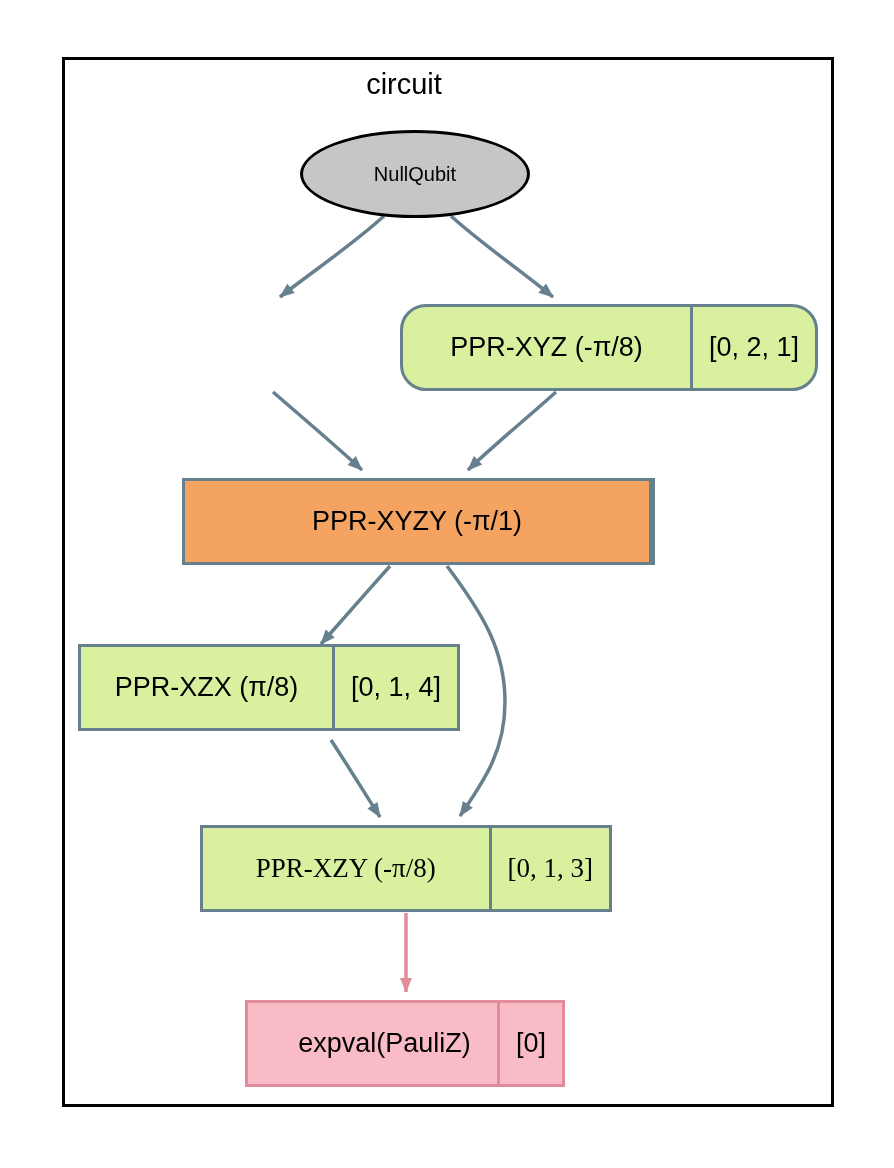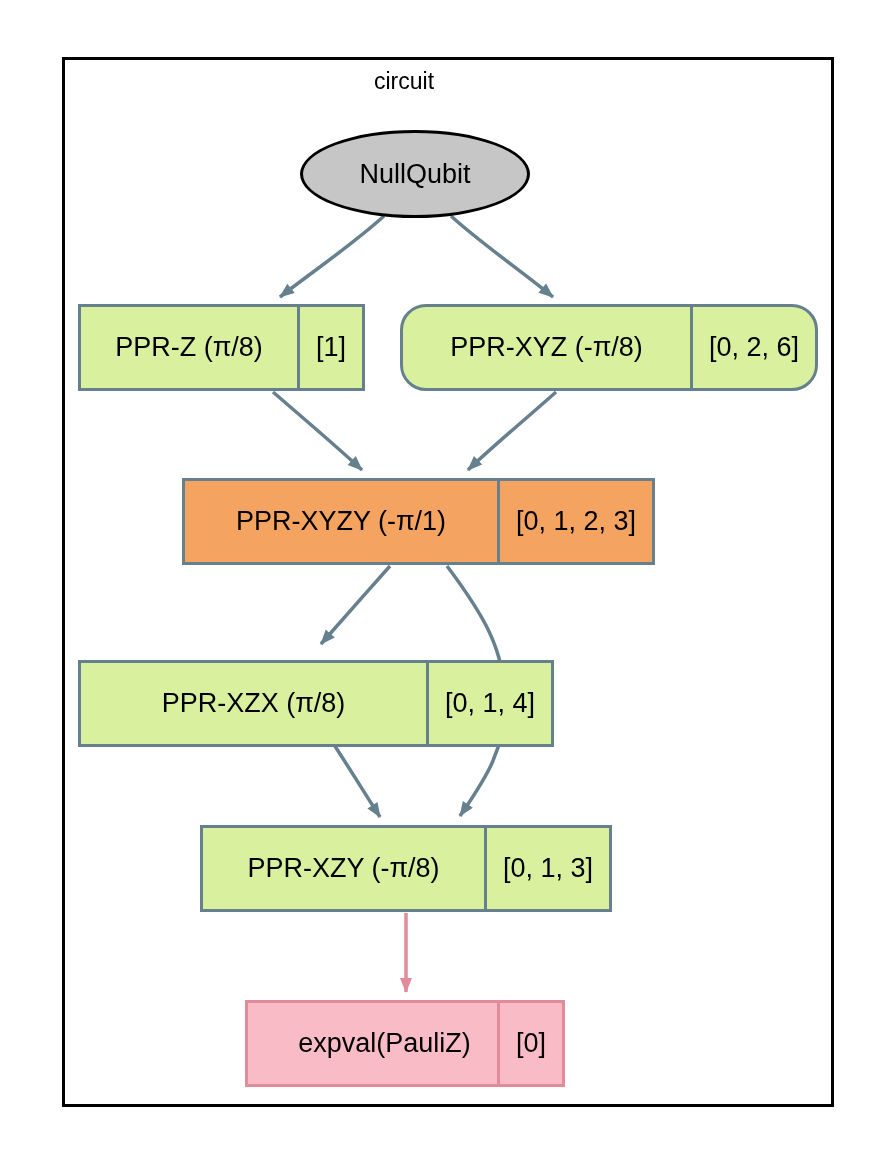--- a/index.html
+++ b/index.html
@@ -24,36 +24,36 @@
     border: 3px solid #000000;
     background: #ffffff;
     box-sizing: border-box;
   }
   .cluster-label {
     position: absolute;
     left: 62px;
     top: 68px;
     width: 684px;
     text-align: center;
-    font-size: 23px;
+    font-size: 29px;
     color: #000000;
   }
   .device-ellipse {
     position: absolute;
     left: 300px;
     top: 130px;
     width: 230px;
     height: 88px;
     border: 3px solid #000000;
     border-radius: 50%;
     background: #c6c6c6;
     display: flex;
     align-items: center;
     justify-content: center;
-    font-size: 27px;
+    font-size: 20px;
     color: #000000;
     box-sizing: border-box;
   }
   .edges {
     position: absolute;
     left: 0;
     top: 0;
     width: 894px;
     height: 1168px;
   }
@@ -117,41 +117,36 @@
     </g>
     <g fill="none" stroke="#e28b9b" stroke-width="3.5">
       <path d="M 406 913 L 406 992" marker-end="url(#arrow-pink)"></path>
     </g>
   </svg>
 
   <div class="device-ellipse">
     <span>NullQubit</span>
   </div>
 
-  <div class="node green" style="left:78px; top:304px; width:287px;">
-    <div class="cell label">PPR-Z (π/8)</div>
-    <div class="cell wires">[1]</div>
-  </div>
 
   <div class="node green" style="left:400px; top:304px; width:418px;border-radius:26px;">
     <div class="cell label">PPR-XYZ (-π/8)</div>
-    <div class="cell wires">[0, 2, 6]</div>
+    <div class="cell wires">[0, 2, 1]</div>
   </div>
 
   <div class="node orange" style="left:182px; top:478px; width:473px;">
     <div class="cell label">PPR-XYZY (-π/1)</div>
-    <div class="cell wires">[0, 1, 2, 3]</div>
   </div>
 
-  <div class="node green" style="left:78px; top:660px; width:476px;">
+  <div class="node green" style="left:78px; top:644px; width:382px;">
     <div class="cell label">PPR-XZX (π/8)</div>
     <div class="cell wires">[0, 1, 4]</div>
   </div>
 
-  <div class="node green" style="left:200px; top:825px; width:412px;">
+  <div class="node green" style="left:200px; top:825px; width:412px;font-family:Liberation Serif, serif;">
     <div class="cell label">PPR-XZY (-π/8)</div>
     <div class="cell wires">[0, 1, 3]</div>
   </div>
 
   <div class="node pink" style="left:245px; top:1000px; width:320px;">
     <div class="cell label">expval(PauliZ)</div>
     <div class="cell wires">[0]</div>
   </div>
 
 </div>

